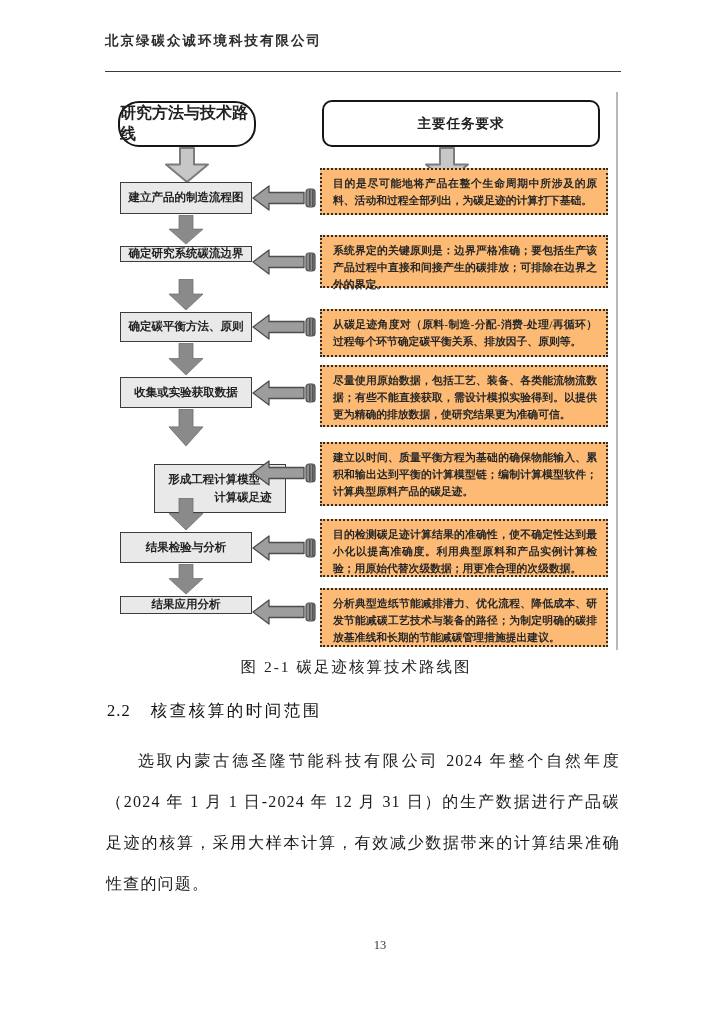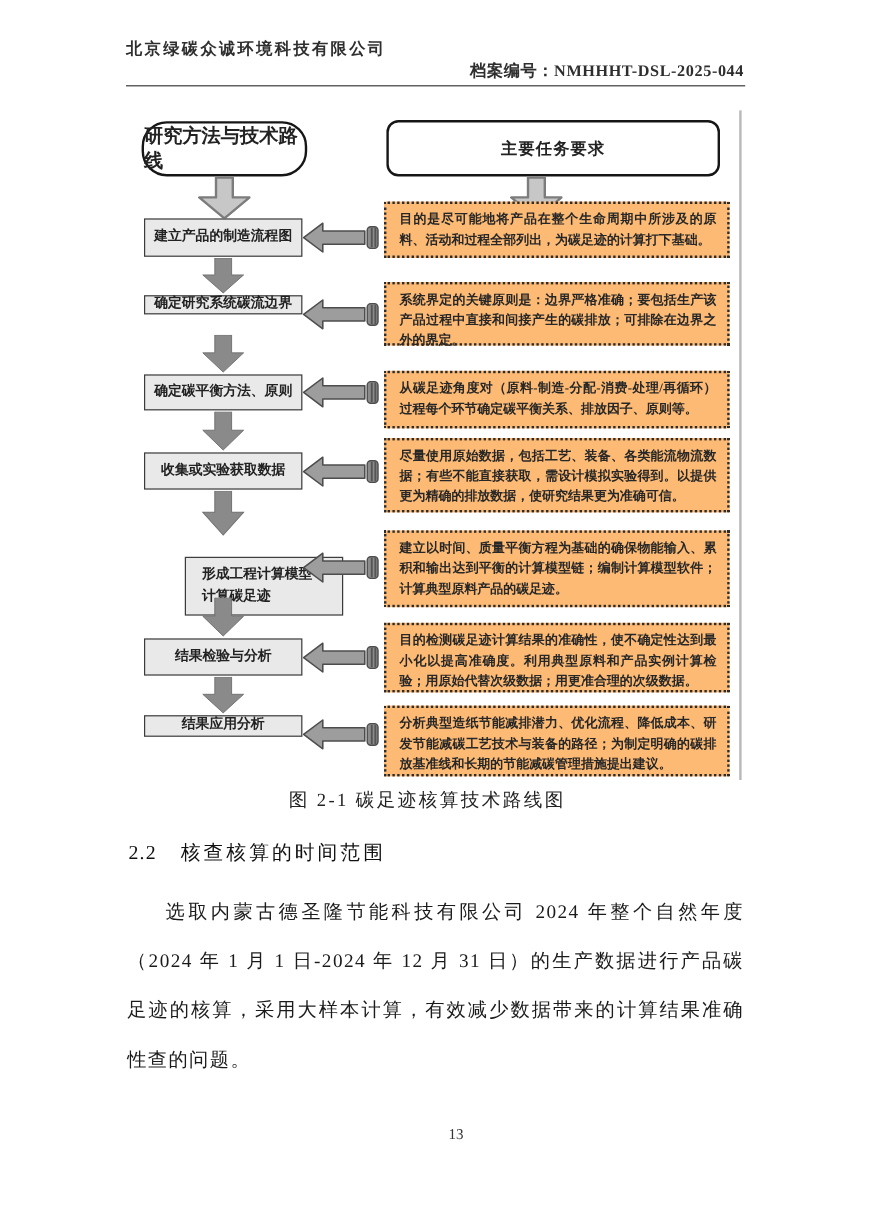--- a/index.html
+++ b/index.html
@@ -18,21 +18,21 @@
   .title-box {
     position:absolute; border:2.5px solid #161616; border-radius:10px; background:#fff;
     display:flex; align-items:center; justify-content:center;
     font-weight:700; color:#222;
   }
   .title-left  { left:118px; top:101px; width:138px; height:46px; font-size:16px;border-radius:21px; }
   .title-right { left:322px; top:100px; width:278px; height:47px; font-size:13.5px; letter-spacing:1px; }
   .step-box {
     position:absolute; left:120px; width:132px;
     border:1.5px solid #3c3c3c; background:#e9e9e9;
-    display:flex; align-items:center; justify-content:center; text-align:left;
+    display:flex; align-items:center; justify-content:center; text-align:right;
     font-size:11.5px; font-weight:700; color:#222; line-height:1.5; white-space:pre-line;
   }
   .task-box {
     position:absolute; left:320px; width:288px;
     border:2px dotted #2c2c2c; background:#fdba74;
     padding:5px 9px 4px 11px;
     font-size:10.8px; font-weight:600; color:#272727; line-height:1.58;
     text-align:justify;
   }
   .arrow { position:absolute; }
@@ -65,21 +65,20 @@
       <symbol id="sym-left-conn" viewBox="0 0 66 26" preserveAspectRatio="none">
         <polygon points="1,13 17,1 17,7.5 52,7.5 52,18.5 17,18.5 17,25" fill="#9d9d9d" stroke="#4d4d4d" stroke-width="1.3" stroke-linejoin="round"></polygon>
         <rect x="54" y="4" width="9" height="18" rx="3" fill="#8b8b8b" stroke="#4d4d4d" stroke-width="1.2"></rect>
         <rect x="57" y="5" width="1.6" height="16" fill="#555"></rect>
         <rect x="60" y="5" width="1.6" height="16" fill="#555"></rect>
       </symbol>
     </defs>
   </svg>
 
   <div class="hdr-company">北京绿碳众诚环境科技有限公司</div>
-  <div class="hdr-archive">档案编号：NMHHHT-DSL-2025-044</div>
   <div class="hdr-rule"></div>
 
   <div>
     <div class="fig-edge"></div>
 
     <div class="title-box title-left">
         <span>研究方法与技术路线</span>
       </div>
     <div class="title-box title-right">
         <span>主要任务要求</span>

